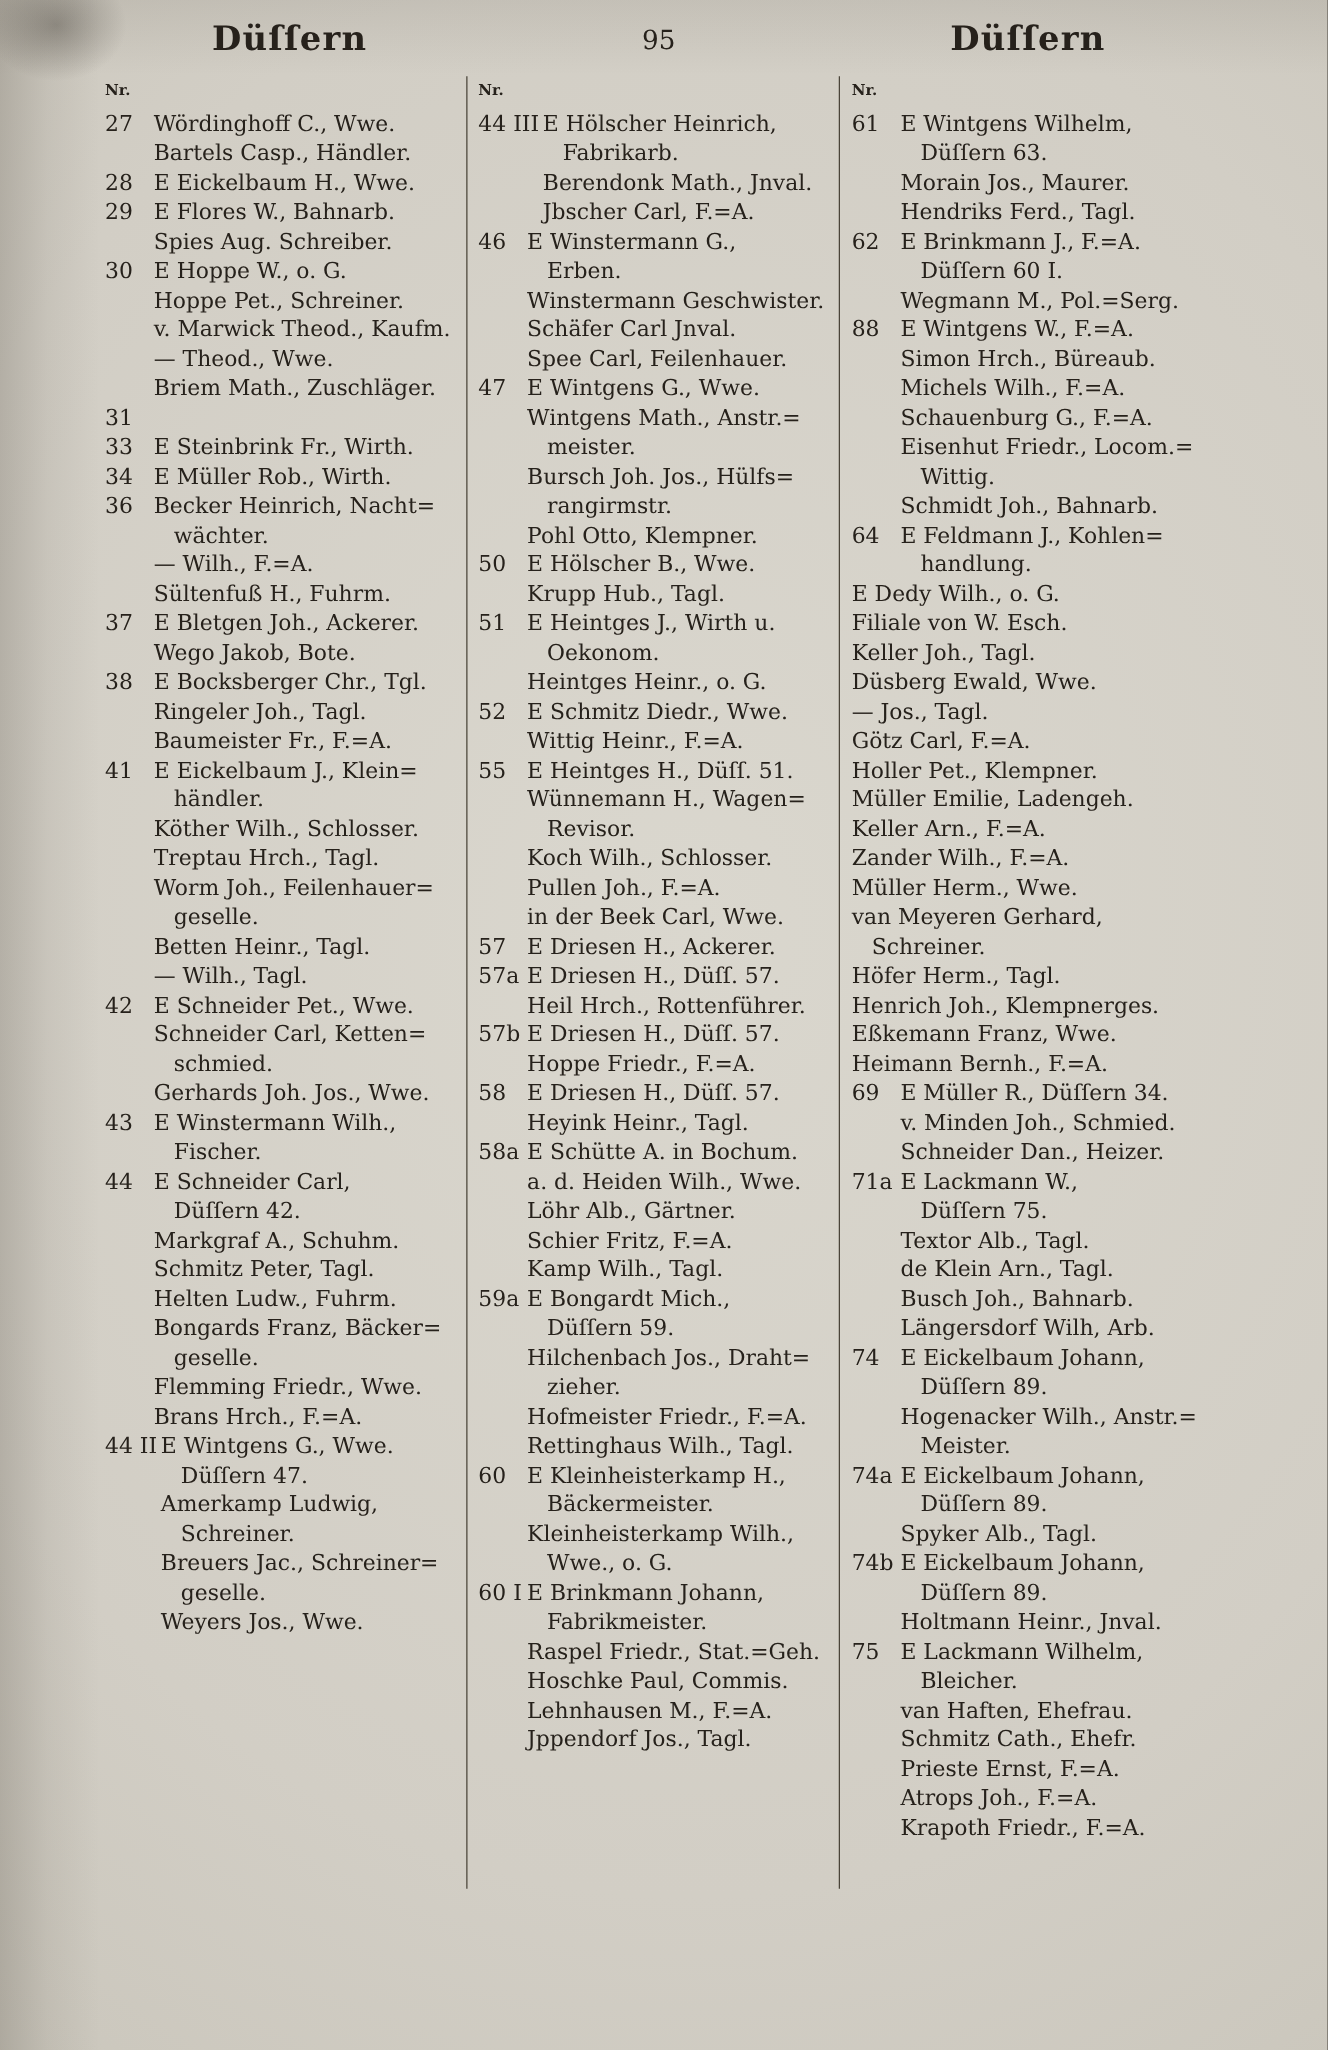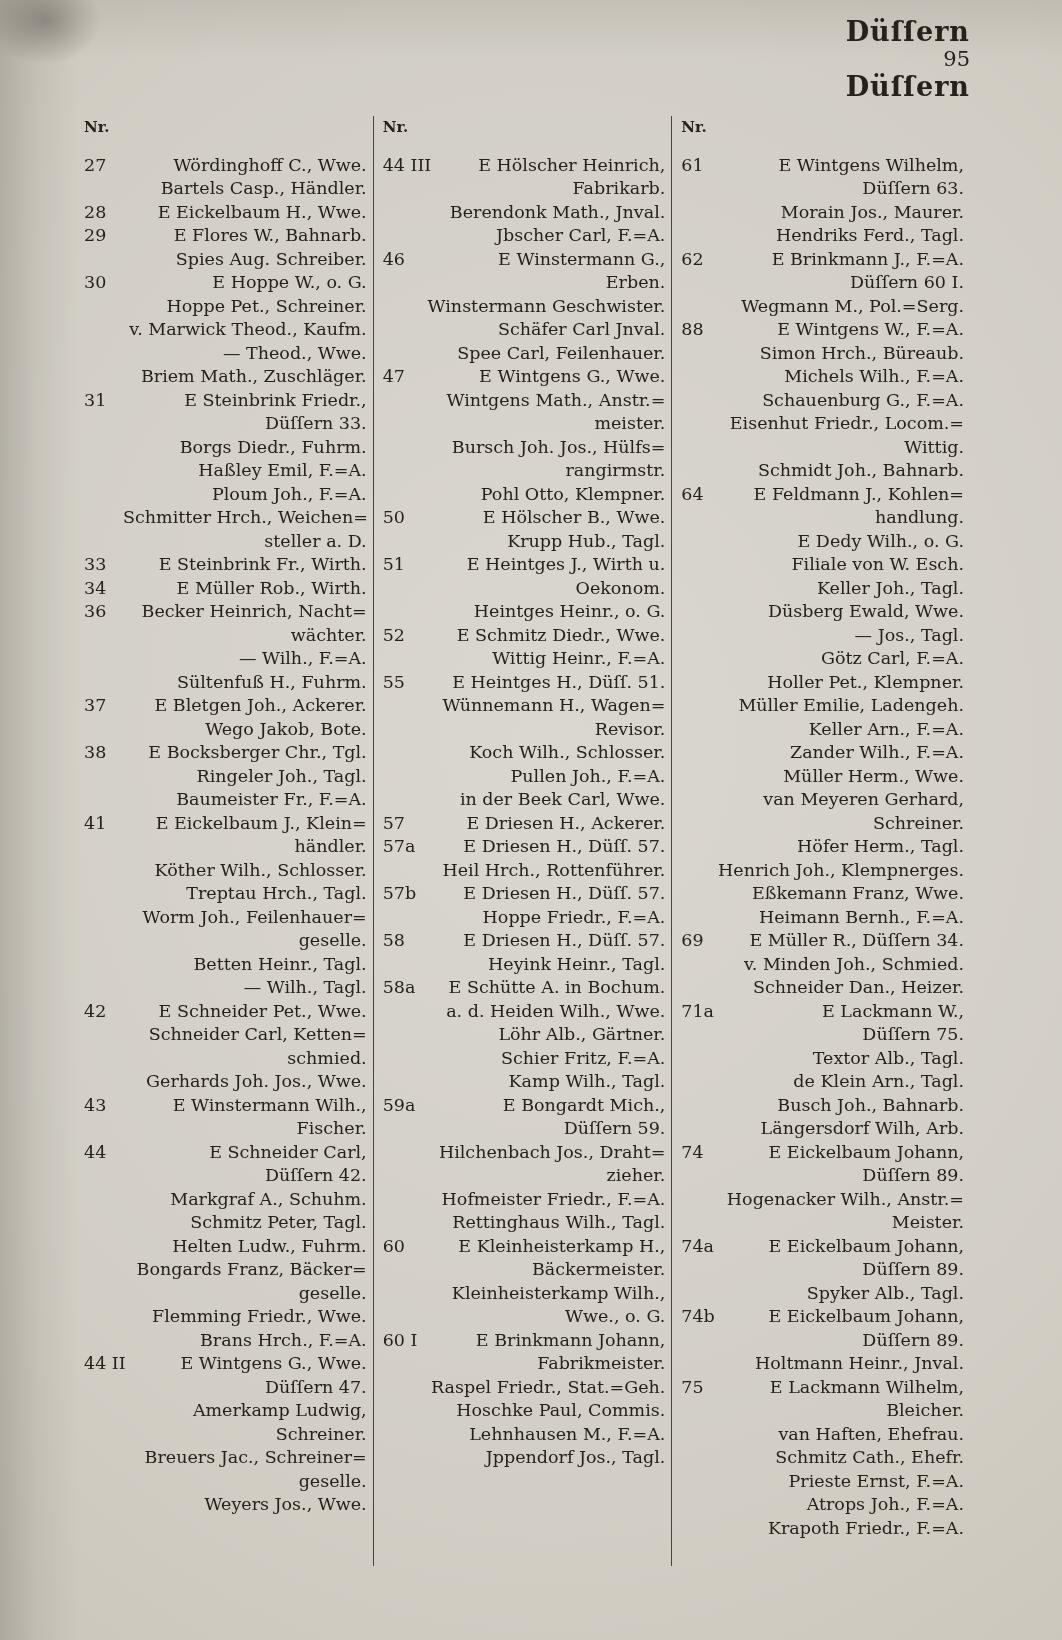--- a/index.html
+++ b/index.html
@@ -16,22 +16,21 @@
     overflow:hidden;
   }
   .smudge {
     position:absolute; left:-30px; top:-40px; width:150px; height:120px;
     background:radial-gradient(closest-side, rgba(50,45,38,0.35), rgba(50,45,38,0) 75%);
     pointer-events:none;
   }
   header.pagehead {
     display:flex;
     padding:16px 92px 0 84px;
-    align-items:flex-end;
-    flex-direction:column;
+    align-items:center;
   }
   .hcell { flex:1; text-align:center; }
   .fraktur {
     font-weight:bold;
     font-size:27px;
     letter-spacing:1px;
   }
   .pagenum { font-size:21px; }
   .columns {
     display:flex;
@@ -43,29 +42,29 @@
     flex:1;
     min-width:0;
     font-size:17.5px;
     line-height:23.5px;
     padding-right:6px;
   }
   .col + .col {
     border-left:1px solid #4a4439;
     padding-left:9px;
   }
-  .nr-label { font-size:15px; margin-bottom:14px; font-weight:bold; }
+  .nr-label { font-size:12px; margin-bottom:4px; font-weight:bold; }
   .entry { display:flex; }
   .num {
     flex:0 0 auto;
     min-width:36px;
     padding-right:3px;
     white-space:nowrap;
   }
-  .lines { flex:1; min-width:0;text-align:right; }
+  .lines { flex:1; min-width:0; }
   .line { white-space:nowrap; }
   .line.cont { padding-left:16px; }
 </style>
 </head>
 <body>
 
 <div class="page">
   <div class="smudge"></div>
 
   <header class="pagehead">
@@ -102,29 +101,20 @@
           <div class="lines">
             <div class="line">E Hoppe W., o. G.</div>
             <div class="line">Hoppe Pet., Schreiner.</div>
             <div class="line">v. Marwick Theod., Kaufm.</div>
             <div class="line">— Theod., Wwe.</div>
             <div class="line">Briem Math., Zuschläger.</div>
           </div>
         </div>
         <div class="entry">
           <span class="num">31</span>
-          <div class="lines">
-            <div class="line">E Steinbrink Friedr.,</div>
-            <div class="line cont">Düſſern 33.</div>
-            <div class="line">Borgs Diedr., Fuhrm.</div>
-            <div class="line">Haßley Emil, F.=A.</div>
-            <div class="line">Ploum Joh., F.=A.</div>
-            <div class="line">Schmitter Hrch., Weichen=</div>
-            <div class="line cont">steller a. D.</div>
-          </div>
         </div>
         <div class="entry">
           <span class="num">33</span>
           <div class="lines">
             <div class="line">E Steinbrink Fr., Wirth.</div>
           </div>
         </div>
         <div class="entry">
           <span class="num">34</span>
           <div class="lines">

